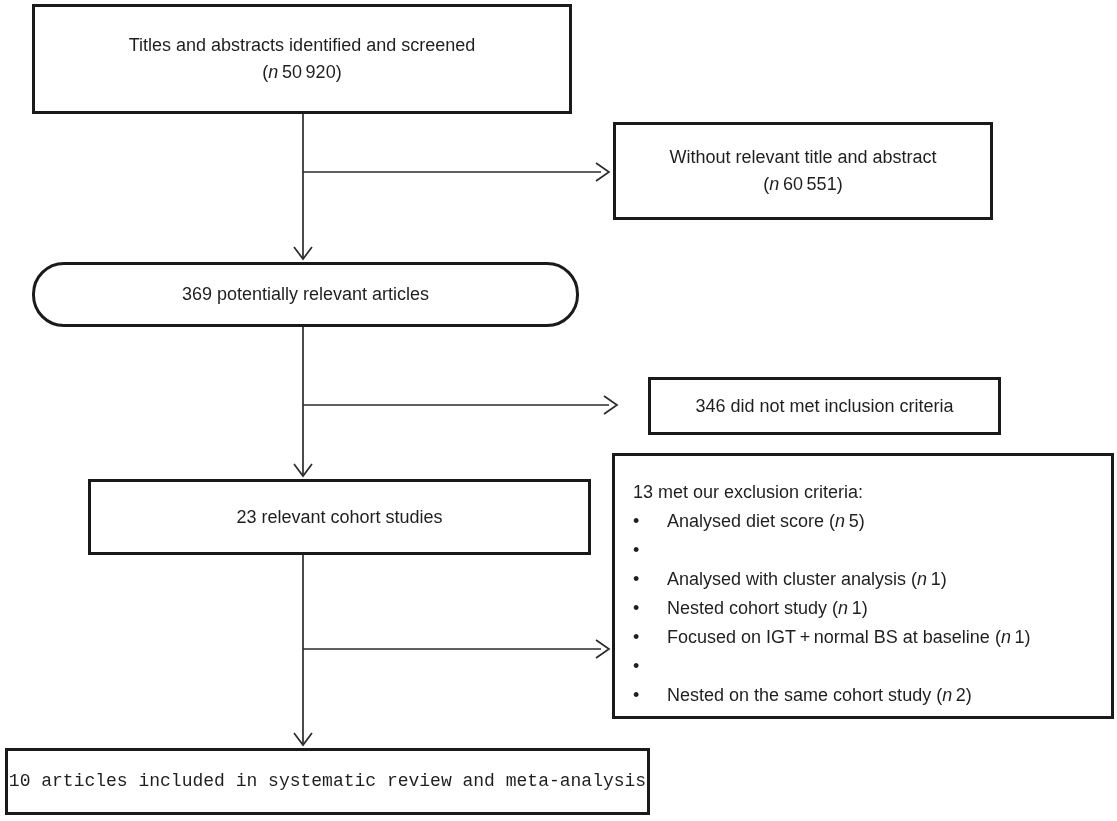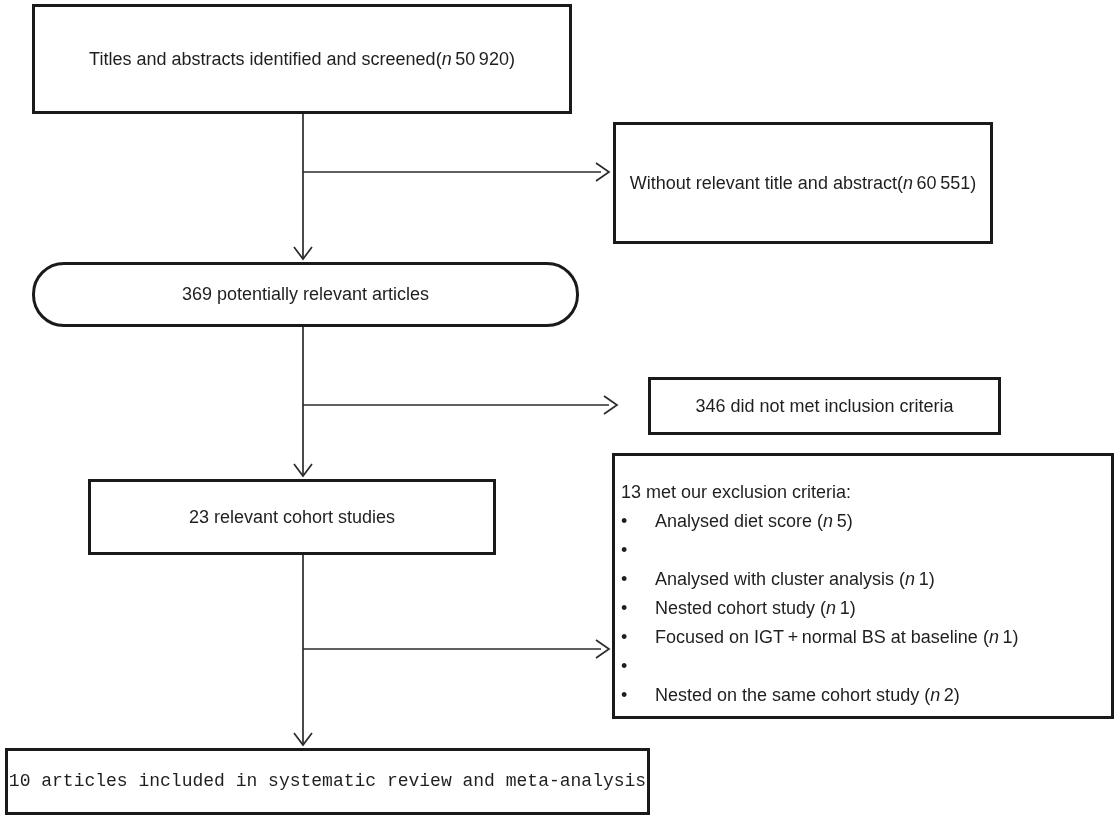--- a/index.html
+++ b/index.html
@@ -6,29 +6,29 @@
   .canvas{
     position:relative;width:1117px;height:821px;background:#ffffff;
     font-family:"Liberation Sans",sans-serif;color:#1f1f1f;overflow:hidden;
   }
   .connectors{position:absolute;left:0;top:0;width:1117px;height:821px;pointer-events:none;}
   .box{
     position:absolute;background:#ffffff;border:3px solid #1a1a1a;
     box-sizing:border-box;font-size:18px;
   }
   .center{
-    display:flex;flex-direction:row;align-items:center;justify-content:center;
+    display:flex;flex-direction:column;align-items:center;justify-content:center;
     text-align:center;line-height:27px;
   }
   .b1{left:32px;top:4px;width:540px;height:110px;}
-  .b2{left:613px;top:122px;width:380px;height:122px;}
+  .b2{left:613px;top:122px;width:380px;height:98px;}
   .b3{left:32px;top:262px;width:547px;height:65px;border-radius:32px;}
   .b4{left:620px;top:377px;width:353px;height:58px;margin-left:28px;}
-  .b5{left:88px;top:479px;width:408px;height:76px;}
-  .b6{left:612px;top:453px;width:502px;height:266px;padding:22px 10px 0 6px;line-height:29px;}
+  .b5{left:88px;top:479px;width:503px;height:76px;}
+  .b6{left:612px;top:453px;width:502px;height:266px;padding:22px 10px 0 18px;line-height:29px;}
   .b7{left:5px;top:748px;width:645px;height:67px;font-family:Liberation Mono, monospace;}
   .excl-list{list-style:none;margin:0;padding:0;}
   .excl-list li{display:flex;align-items:flex-start;}
   .bullet{flex:0 0 34px;width:34px;}
   i{font-style:italic;}
 </style>
 </head>
 <body>
 
 <div class="canvas">

